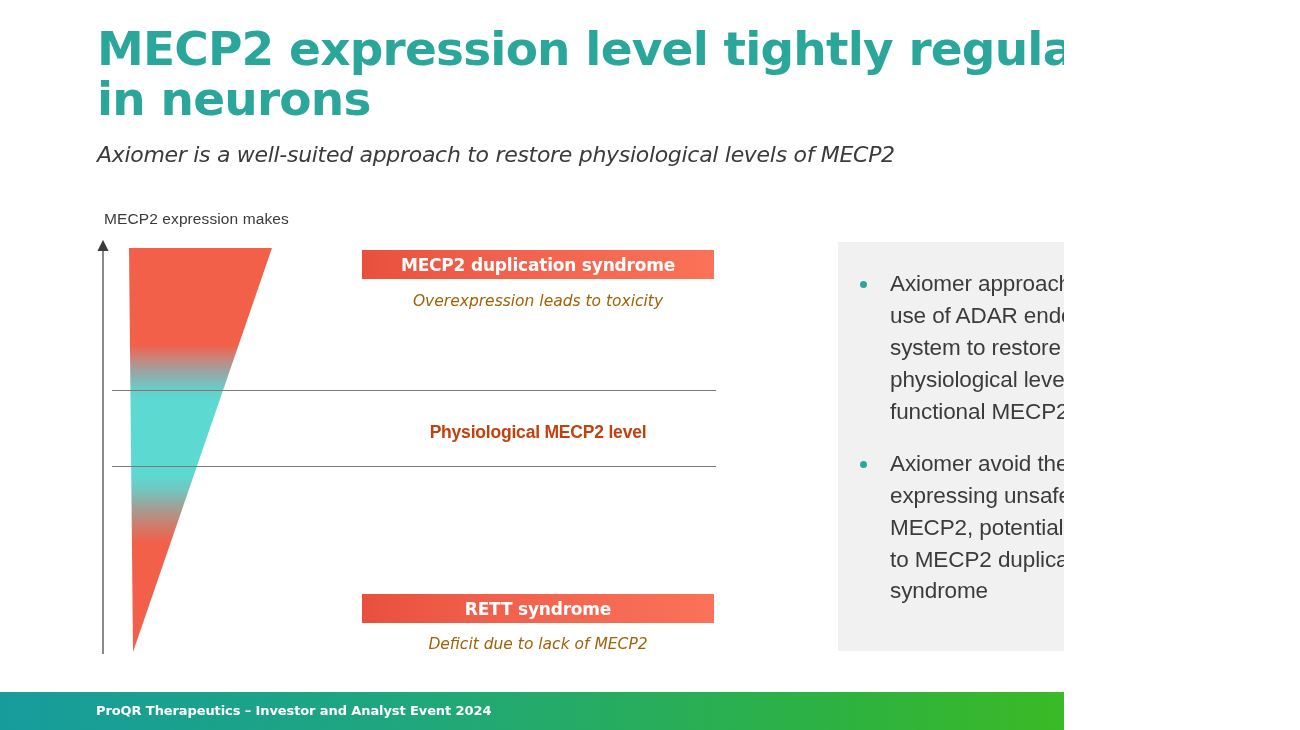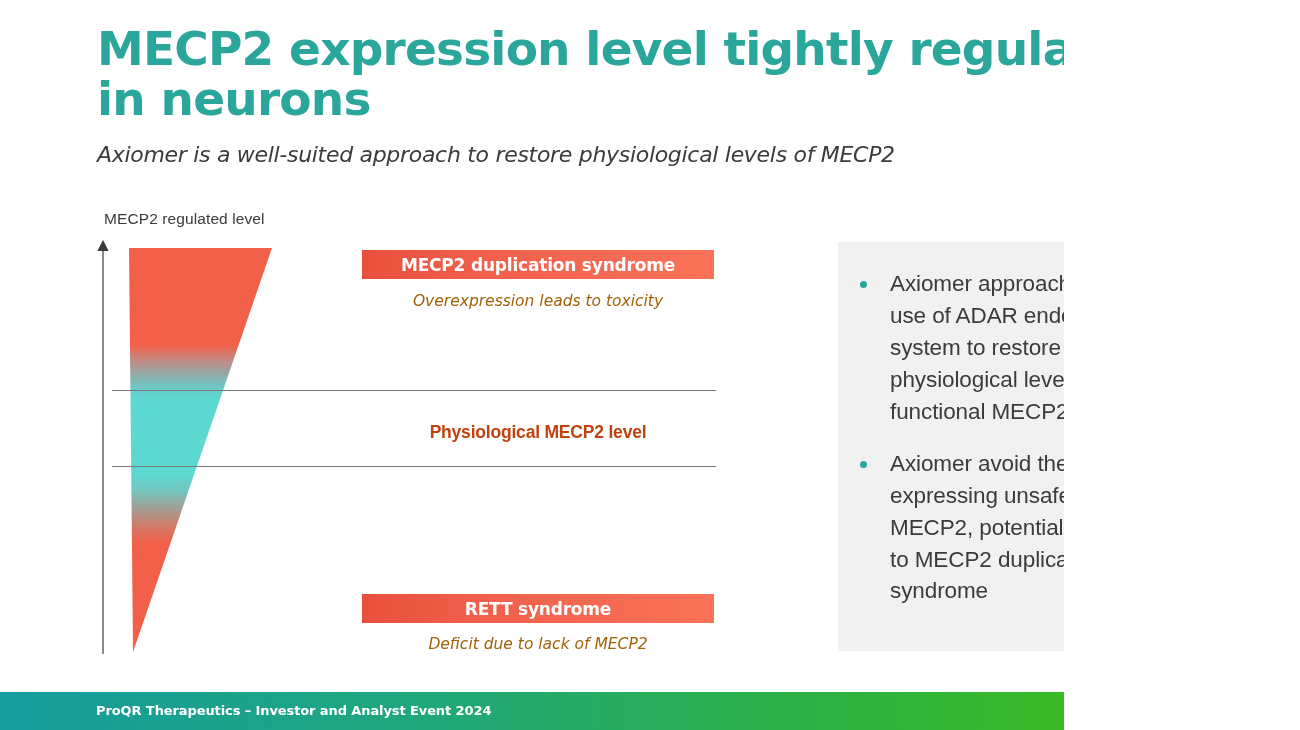--- a/index.html
+++ b/index.html
@@ -191,21 +191,21 @@
 </head>
 <body>
 
 <div id="slide">
 
   <div id="slide-title">MECP2 expression level tightly regulated in neurons</div>
   <div id="slide-subtitle">Axiomer is a well-suited approach to restore physiological levels of MECP2</div>
 
   <div id="diagram">
 
-    <div id="axis-caption">MECP2 regulated level</div>
+    <div id="axis-caption">MECP2 expression makes</div>
 
     <svg id="axis-svg" width="30" height="420">
       <defs>
         <marker id="arrowhead" markerWidth="7" markerHeight="7" refX="3" refY="3.2" orient="auto">
           <path d="M0,0 L6.4,3.2 L0,6.4 Z" fill="#3b3b3b"></path>
         </marker>
       </defs>
       <line x1="11" y1="414" x2="11" y2="6" stroke="#7d7d7d" stroke-width="1.8" marker-end="url(#arrowhead)"></line>
     </svg>
 

